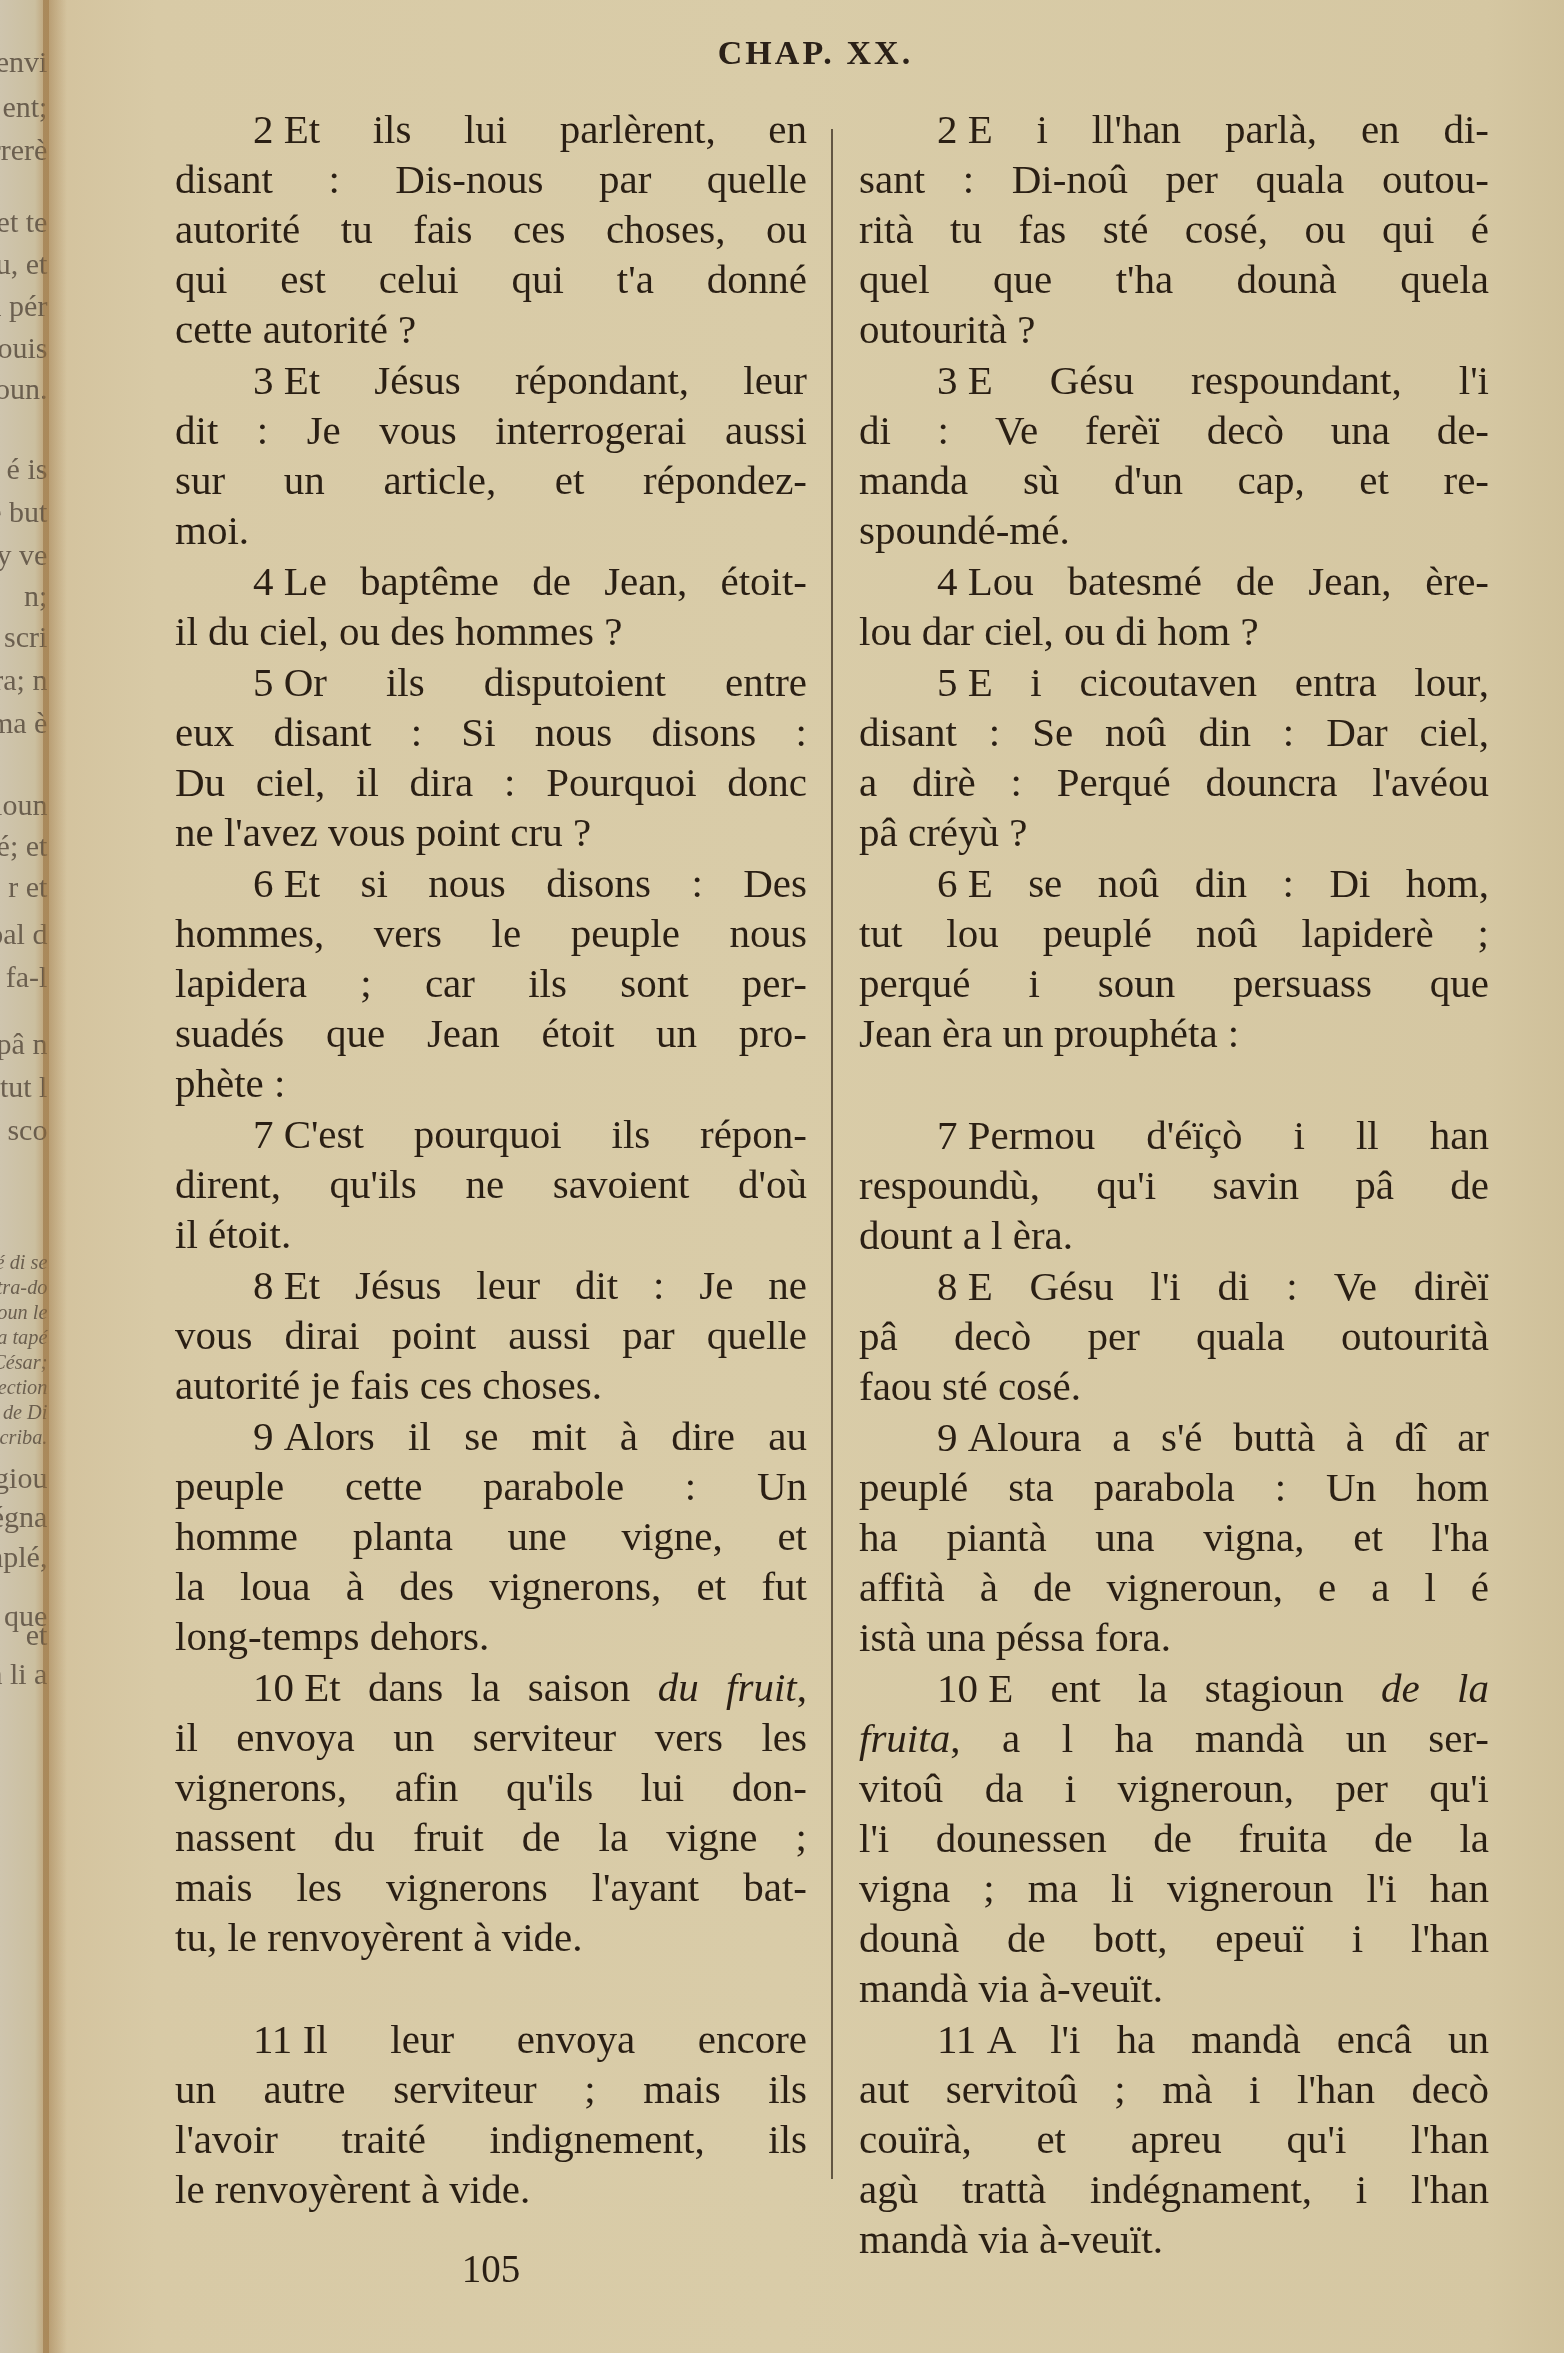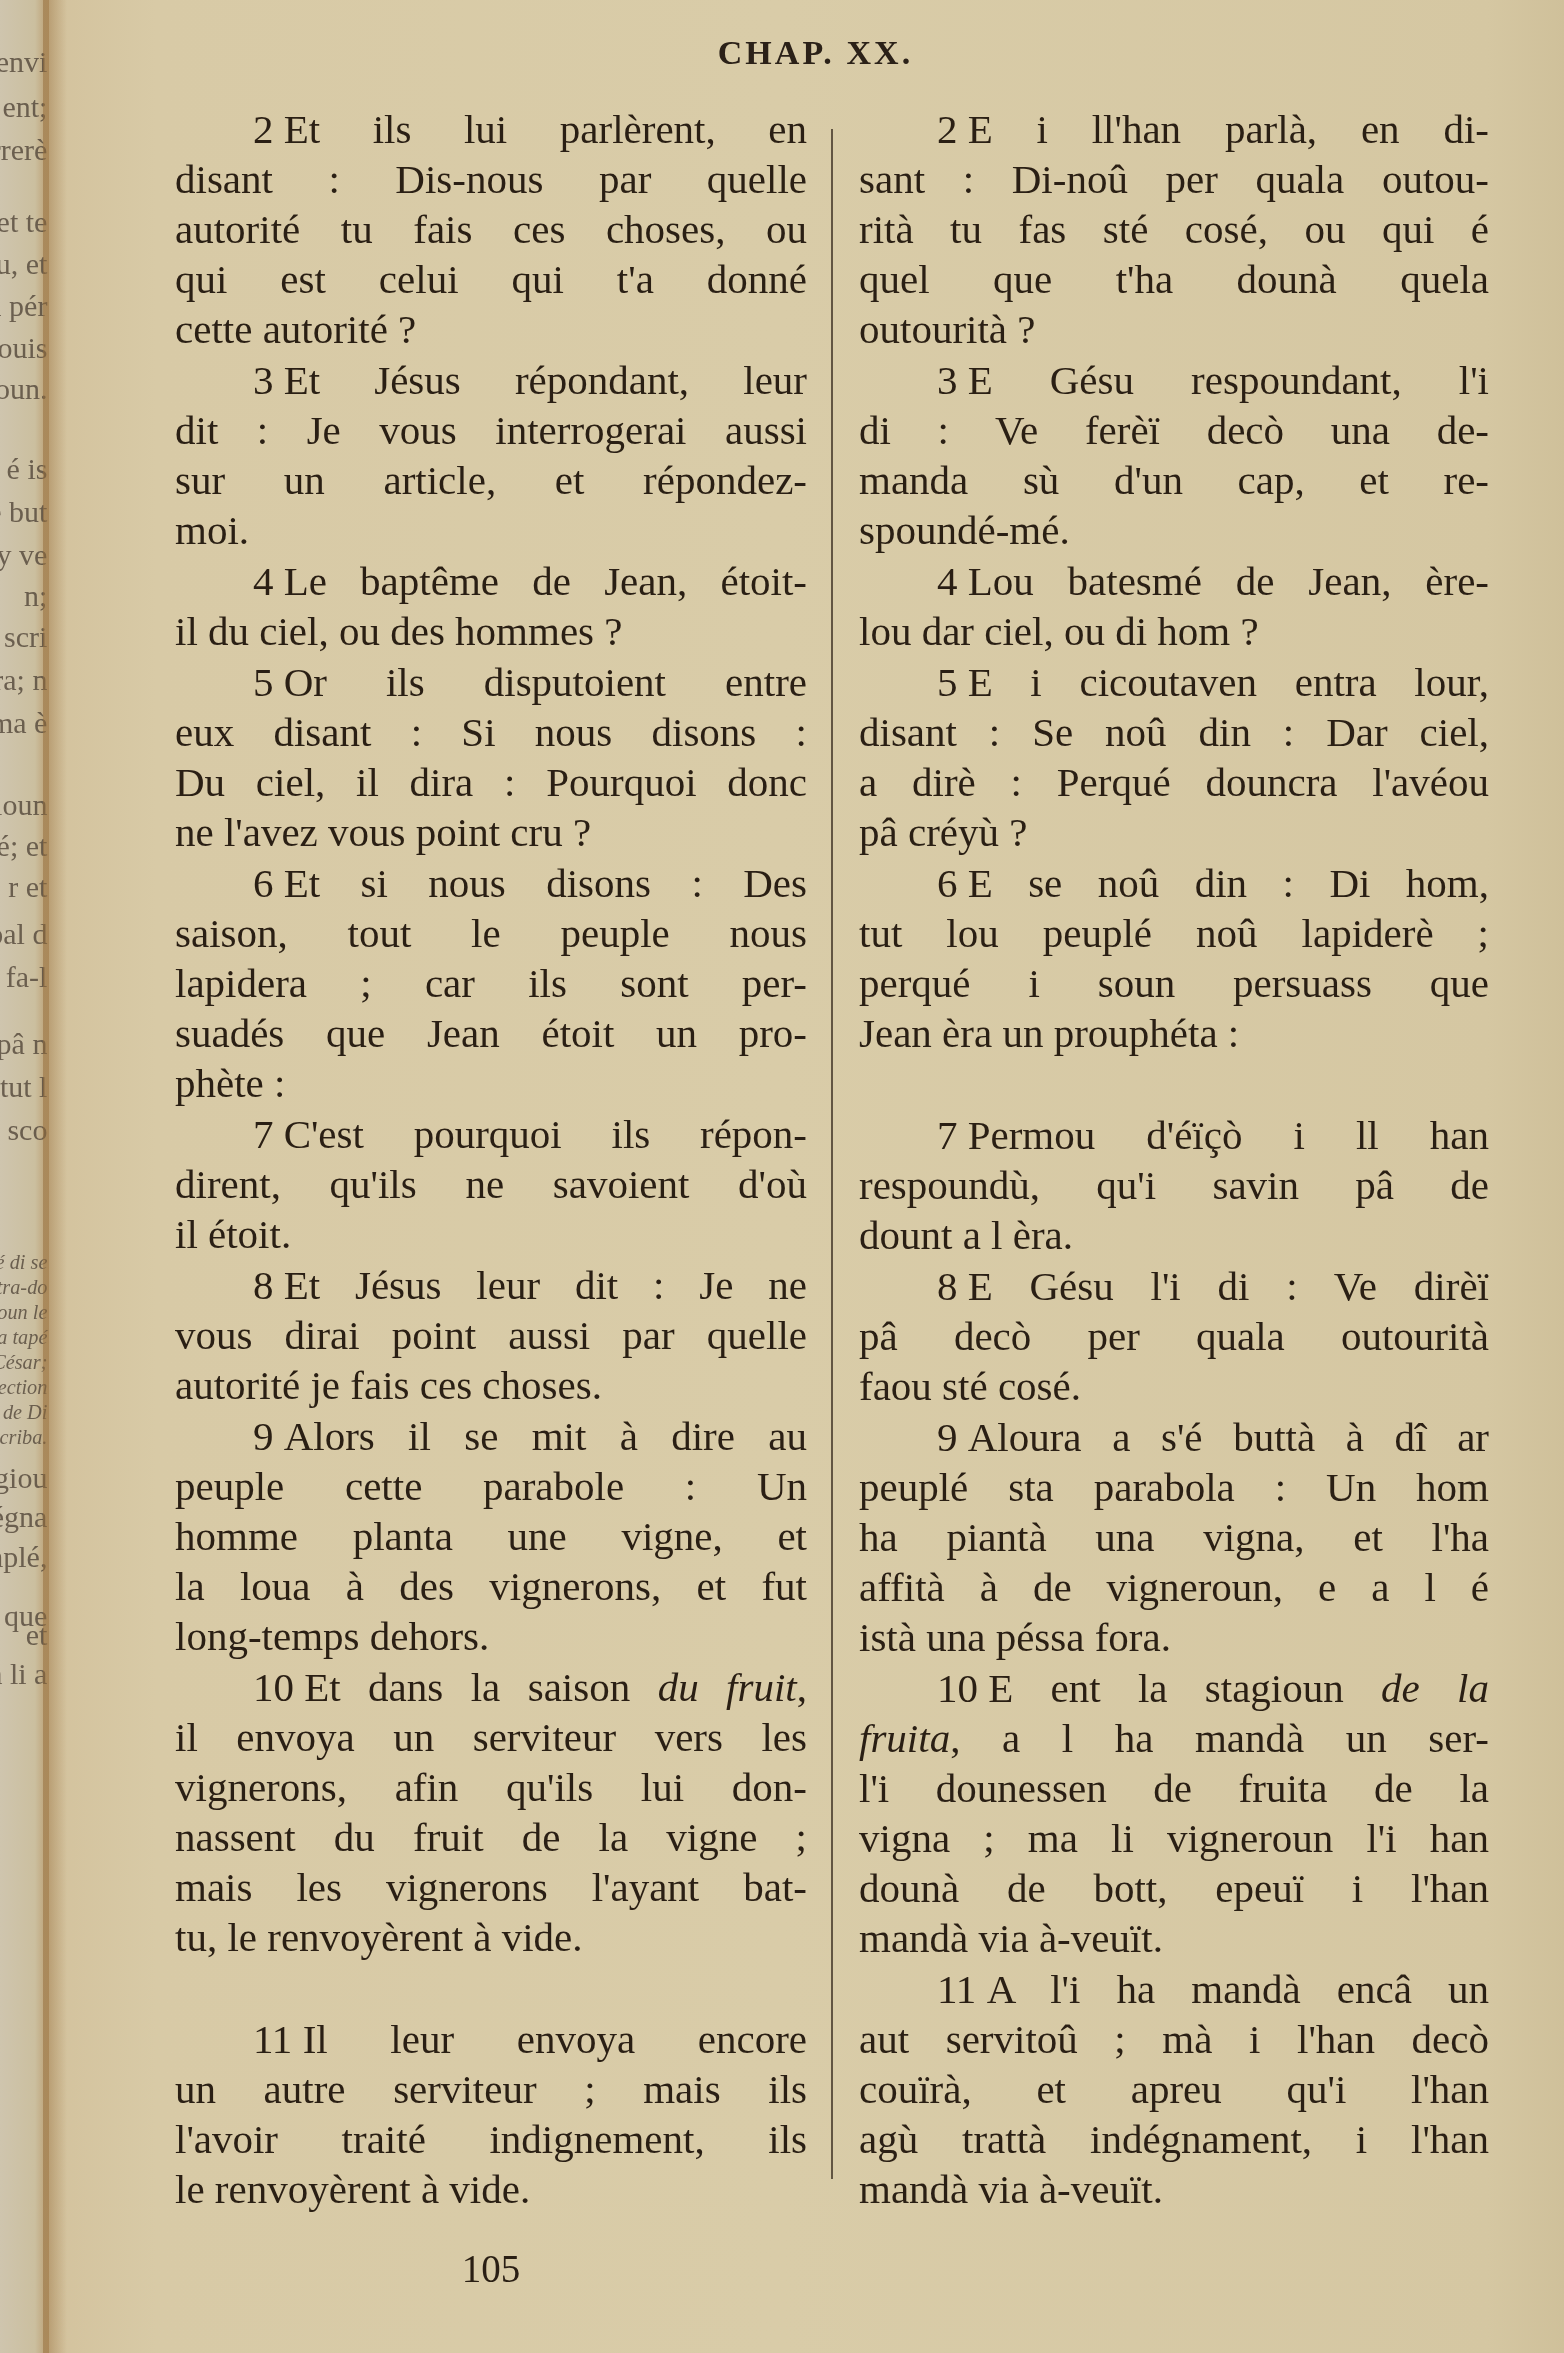--- a/index.html
+++ b/index.html
@@ -118,21 +118,21 @@
         <span class="line last" style="text-align-last: left;"><span>il du ciel, ou des hommes ?</span></span>
       </div>
       <div class="verse">
         <span class="line" style="text-align-last: justify;"><span class="num">5</span><span>Or ils disputoient entre</span></span>
         <span class="line" style="text-align-last: justify;"><span>eux disant : Si nous disons :</span></span>
         <span class="line" style="text-align-last: justify;"><span>Du ciel, il dira : Pourquoi donc</span></span>
         <span class="line last" style="text-align-last: left;"><span>ne l'avez vous point cru ?</span></span>
       </div>
       <div class="verse">
         <span class="line" style="text-align-last: justify;"><span class="num">6</span><span>Et si nous disons : Des</span></span>
-        <span class="line" style="text-align-last: justify;"><span>saison, tout le peuple nous</span></span>
+        <span class="line" style="text-align-last: justify;"><span>hommes, vers le peuple nous</span></span>
         <span class="line" style="text-align-last: justify;"><span>lapidera ; car ils sont per-</span></span>
         <span class="line" style="text-align-last: justify;"><span>suadés que Jean étoit un pro-</span></span>
         <span class="line last" style="text-align-last: left;"><span>phète :</span></span>
       </div>
       <div class="verse">
         <span class="line" style="text-align-last: justify;"><span class="num">7</span><span>C'est pourquoi ils répon-</span></span>
         <span class="line" style="text-align-last: justify;"><span>dirent, qu'ils ne savoient d'où</span></span>
         <span class="line last" style="text-align-last: left;"><span>il étoit.</span></span>
       </div>
       <div class="verse">
@@ -208,20 +208,21 @@
       <div class="verse">
         <span class="line" style="text-align-last: justify;"><span class="num">9</span><span>Aloura a s'é buttà à dî ar</span></span>
         <span class="line" style="text-align-last: justify;"><span>peuplé sta parabola : Un hom</span></span>
         <span class="line" style="text-align-last: justify;"><span>ha piantà una vigna, et l'ha</span></span>
         <span class="line" style="text-align-last: justify;"><span>affità à de vigneroun, e a l é</span></span>
         <span class="line last" style="text-align-last: left;"><span>istà una péssa fora.</span></span>
       </div>
       <div class="verse">
         <span class="line" style="text-align-last: justify;"><span class="num">10</span><span>E ent la stagioun </span><em>de la</em></span>
         <span class="line" style="text-align-last: justify;"><em>fruita</em><span>, a l ha mandà un ser-</span></span>
+        <span class="line" style="text-align-last: justify;"><span>vitoû da i vigneroun, per qu'i</span></span>
         <span class="line" style="text-align-last: justify;"><span>l'i dounessen de fruita de la</span></span>
         <span class="line" style="text-align-last: justify;"><span>vigna ; ma li vigneroun l'i han</span></span>
         <span class="line" style="text-align-last: justify;"><span>dounà de bott, epeuï i l'han</span></span>
         <span class="line last" style="text-align-last: left;"><span>mandà via à-veuït.</span></span>
       </div>
       <div class="verse">
         <span class="line" style="text-align-last: justify;"><span class="num">11</span><span>A l'i ha mandà encâ un</span></span>
         <span class="line" style="text-align-last: justify;"><span>aut servitoû ; mà i l'han decò</span></span>
         <span class="line" style="text-align-last: justify;"><span>couïrà, et apreu qu'i l'han</span></span>
         <span class="line" style="text-align-last: justify;"><span>agù trattà indégnament, i l'han</span></span>

